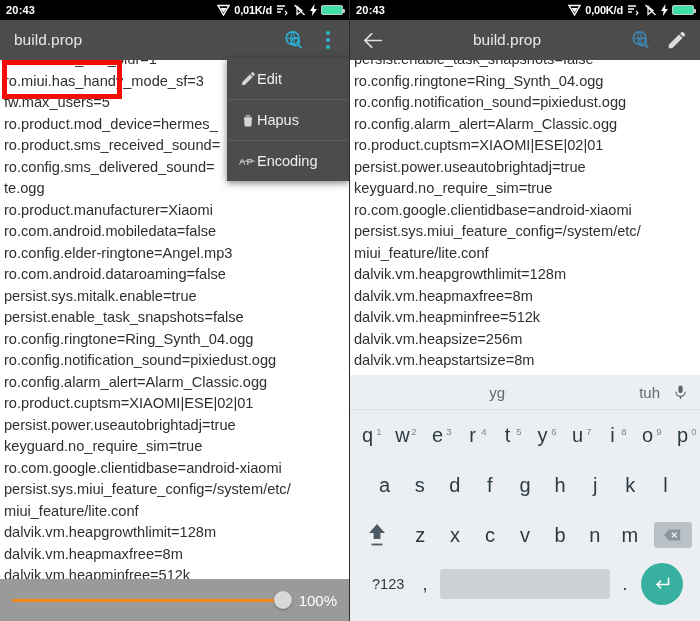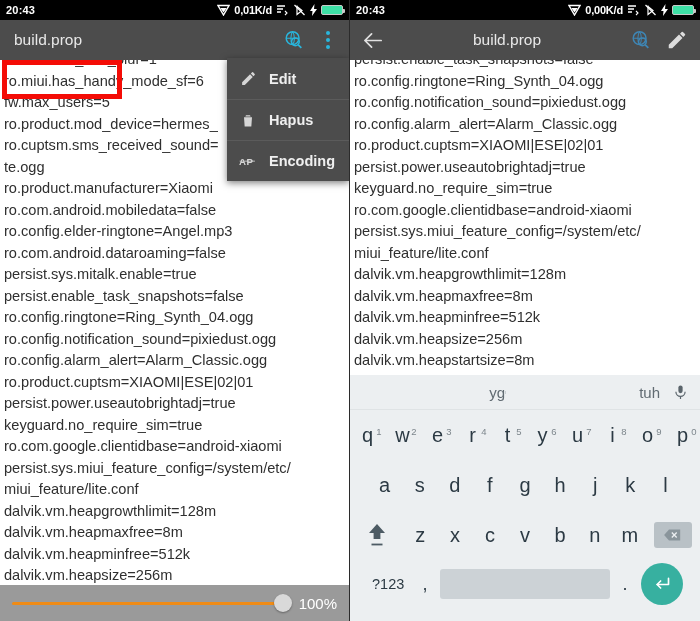--- a/index.html
+++ b/index.html
@@ -41,31 +41,31 @@
   .line { font-size:14.6px; color:#2f2f2f; line-height:21.5px; white-space:pre;
           font-family:"Liberation Sans", sans-serif; }
   .line.clip-top { margin-top:-11px; }
   .underlined { text-decoration:underline; }
   .caret { display:inline-block; width:1.5px; height:15px; background:#333;
            vertical-align:-2px; margin-left:0px; }
 
   
   .menu { position:absolute; top:58px; right:0; width:122px; background:#4c4c4c;
           box-shadow:0 2px 7px rgba(0,0,0,.5); z-index:20; }
-  .menu-item { height:41px; display:flex; align-items:center; gap:12px;
+  .menu-item { height:41px; display:flex; align-items:center; gap:0;
                padding:0 12px; color:#efefef; font-size:14.5px; cursor:pointer;
-               position:relative;font-weight:bold; }
+               position:relative; }
   .menu-item + .menu-item { border-top:1px solid #5b5b5b; }
   .menu-ic { width:18px; height:18px; display:flex; align-items:center;
              justify-content:center; flex:0 0 18px; }
   .highlight-box { position:absolute; left:2px; top:60px; width:120px; height:39px;
                    border:5px solid #f40c06; z-index:30; pointer-events:none; }
 
   
-  .zoombar { position:absolute; left:0; right:0; bottom:0; height:36px;
+  .zoombar { position:absolute; left:0; right:0; bottom:0; height:42px;
              background:#9a9a9a; display:flex; align-items:center; padding:0 12px; }
   .track { position:relative; flex:1; height:3px; background:#ef8b16; border-radius:2px; }
   .knob { position:absolute; right:-9px; top:50%; transform:translateY(-50%);
           width:18px; height:18px; border-radius:50%; background:#d9d9d9;
           box-shadow:0 1px 2px rgba(0,0,0,.35); cursor:pointer; }
   .zoom-val { margin-left:16px; color:#fff; font-size:15px; }
 
   
   .keyboard { position:absolute; left:0; right:0; bottom:0; height:246px;
               background:#eceff1; }
@@ -145,24 +145,25 @@
       <span class="dots">
           <i></i>
           <i></i>
           <i></i>
         </span>
     </div>
 
     <div class="doc">
       <div class="lines">
         <div class="line clip-top">ro.miui.has_real_blur=1</div>
-        <div class="line">ro.miui.has_handy_mode_sf=6</div>
+        <div class="line">ro.miui.has_handy_mode_sf=3</div>
         <div class="line">fw.max_users=5</div>
         <div class="line">ro.product.mod_device=hermes_</div>
-        <div class="line">ro.cuptsm.sms_received_sound=</div>
+        <div class="line">ro.product.sms_received_sound=</div>
+        <div class="line">ro.config.sms_delivered_sound=</div>
         <div class="line">te.ogg</div>
         <div class="line">ro.product.manufacturer=Xiaomi</div>
         <div class="line">ro.com.android.mobiledata=false</div>
         <div class="line">ro.config.elder-ringtone=Angel.mp3</div>
         <div class="line">ro.com.android.dataroaming=false</div>
         <div class="line">persist.sys.mitalk.enable=true</div>
         <div class="line">persist.enable_task_snapshots=false</div>
         <div class="line">ro.config.ringtone=Ring_Synth_04.ogg</div>
         <div class="line">ro.config.notification_sound=pixiedust.ogg</div>
         <div class="line">ro.config.alarm_alert=Alarm_Classic.ogg</div>

